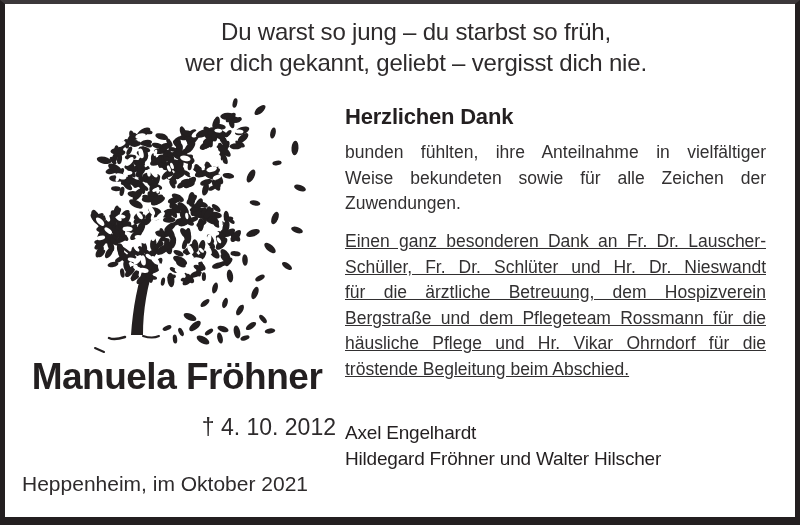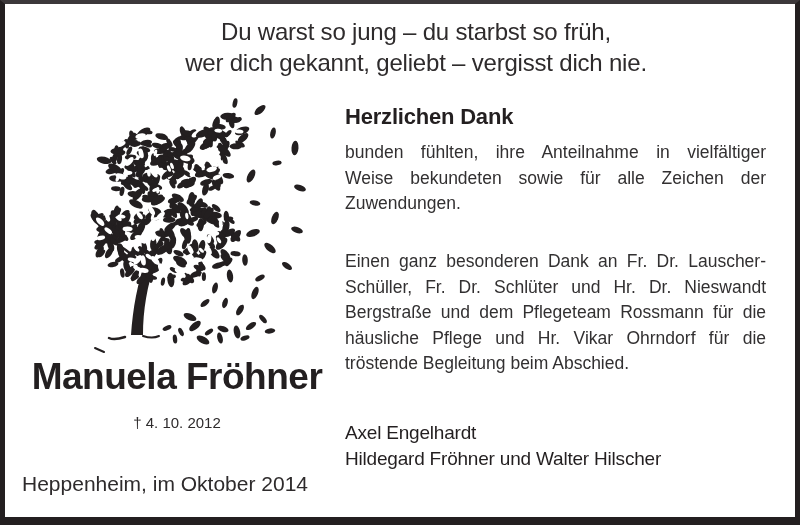--- a/index.html
+++ b/index.html
@@ -39,21 +39,21 @@
   .tree{left:55px;top:88px;width:272px;height:268px;}
   .deceased-name{
     left:18px;top:356px;width:318px;
     text-align:center;
     font-weight:bold;font-size:37px;
     letter-spacing:-0.5px;
     white-space:nowrap;
   }
   .death-date{
     left:18px;top:414px;width:318px;
-    text-align:center;font-size:15px;
+    text-align:right;font-size:23px;
     color:var(--ink-soft);
   }
   .place-line{
     left:22px;top:472px;
     font-size:21px;color:var(--ink-soft);
     white-space:nowrap;
   }
   
   .thanks-heading{
     left:345px;top:93px;
@@ -62,21 +62,21 @@
     margin-top:11px;
   }
   .para{
     left:345px;width:421px;
     font-size:17.5px;line-height:25.5px;
     color:#323031;
   }
   .para .line{text-align:justify;text-align-last:justify;}
   .para .line:last-child{text-align-last:left;}
   .para1{top:140px;}
-  .para2{top:249px;}
+  .para2{top:229px;text-decoration:underline;}
   .signatures{
     left:345px;top:420px;
     font-size:19px;font-weight:normal;line-height:26px;
     letter-spacing:-0.2px;
   }
 </style>
 </head>
 <body>
 
 <div class="frame"></div>
@@ -582,33 +582,34 @@
       <ellipse cx="135" cy="229" rx="6.8" ry="3.3" transform="rotate(24 135 229)" fill="#231f20"></ellipse>
       <ellipse cx="190" cy="250" rx="4.7" ry="2.3" transform="rotate(162 190 250)" fill="#231f20"></ellipse>
       <ellipse cx="215" cy="243" rx="5.3" ry="2.6" transform="rotate(172 215 243)" fill="#231f20"></ellipse>
     </svg>
 </div>
 
 <div class="abs deceased-name">Manuela Fröhner</div>
 
 <div class="abs death-date">† 4. 10. 2012</div>
 
-<div class="abs place-line">Heppenheim, im Oktober 2014</div>
+<div class="abs place-line">Heppenheim, im Oktober 2021</div>
 
 <div class="abs thanks-heading">Herzlichen Dank</div>
 
 <div class="abs para para1">
     <div class="line">bunden fühlten, ihre Anteilnahme in vielfältiger</div>
     <div class="line">Weise bekundeten sowie für alle Zeichen der</div>
     <div class="line">Zuwendungen.</div>
   </div>
 
 <div class="abs para para2">
     <div class="line">Einen ganz besonderen Dank an Fr. Dr. Lauscher-</div>
     <div class="line">Schüller, Fr. Dr. Schlüter und Hr. Dr. Nieswandt</div>
+    <div class="line">für die ärztliche Betreuung, dem Hospizverein</div>
     <div class="line">Bergstraße und dem Pflegeteam Rossmann für die</div>
     <div class="line">häusliche Pflege und Hr. Vikar Ohrndorf für die</div>
     <div class="line">tröstende Begleitung beim Abschied.</div>
   </div>
 
 <div class="abs signatures">
     <div class="line">Axel Engelhardt</div>
     <div class="line">Hildegard Fröhner und Walter Hilscher</div>
   </div>
 

